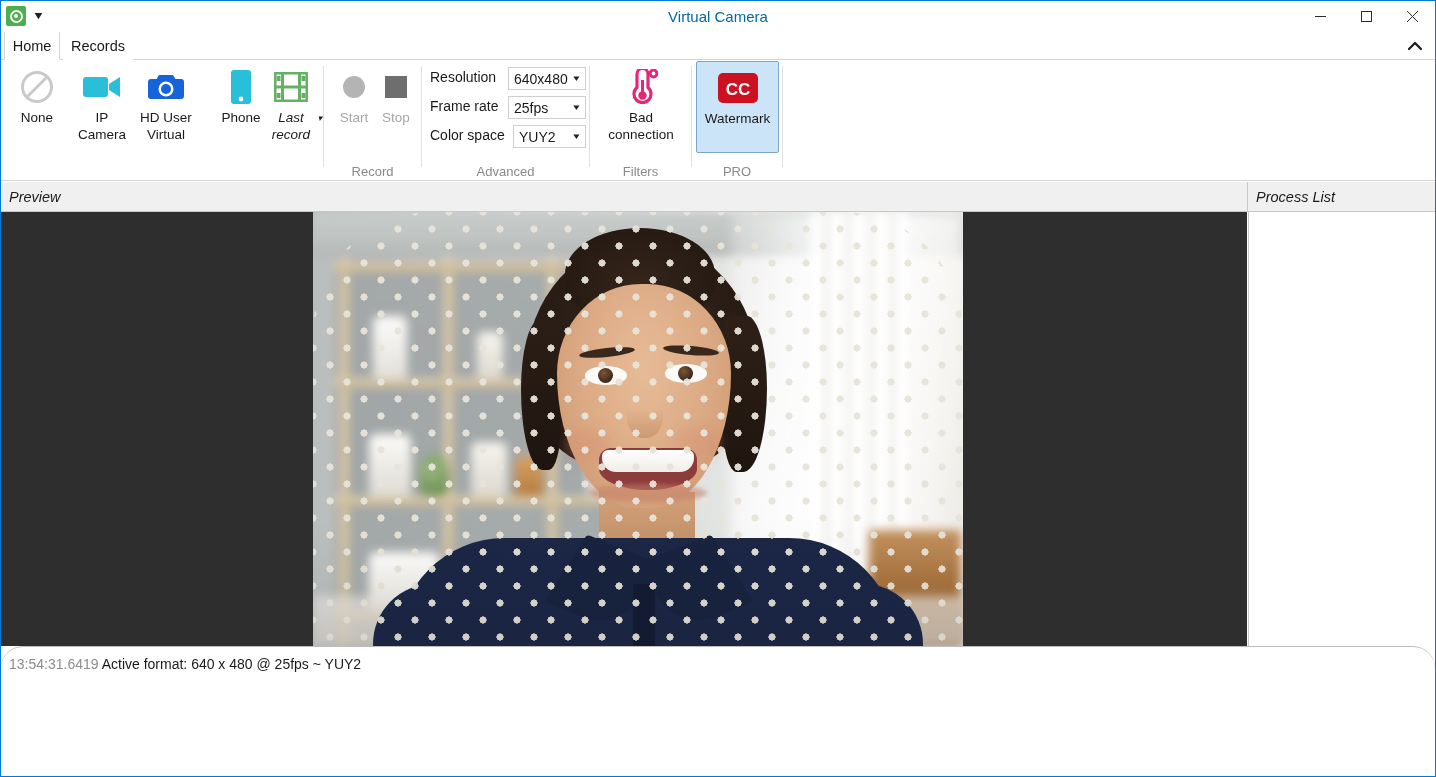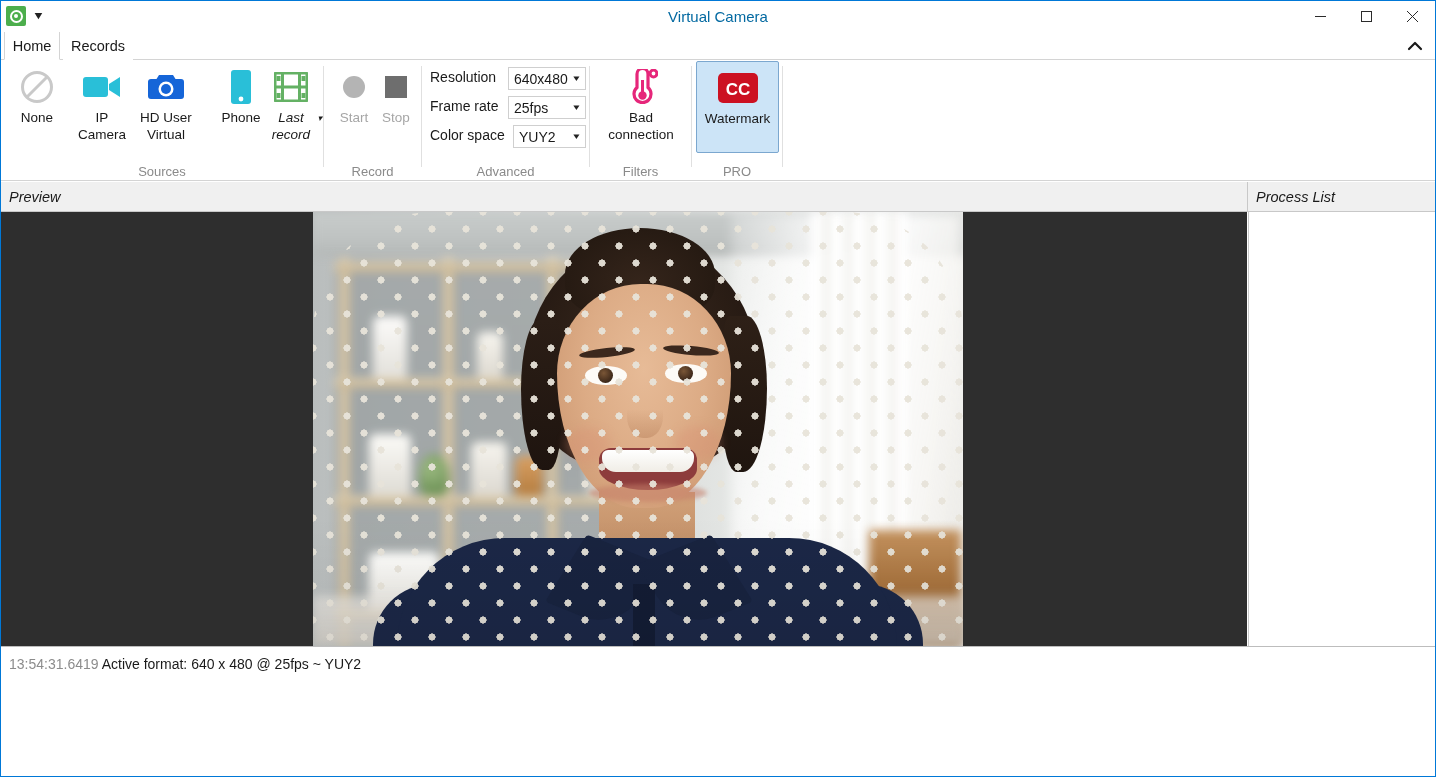--- a/index.html
+++ b/index.html
@@ -341,20 +341,21 @@
   .video-shade {
     position: absolute; inset: 0;
     background: linear-gradient(180deg, rgba(0,0,0,0) 70%, rgba(0,0,0,.06) 100%);
   }
 
   
   .logpanel {
     position: absolute; left: 0; top: 645px; width: 1434px; height: 130px;
     background: #ffffff;
     border-top: 1px solid #bdbdbd;
+    border-radius: 22px;
   }
   .logline {
     position: absolute; left: 8px; top: 9px;
     font-size: 14px; color: #1a1a1a; white-space: nowrap;
   }
   .logline .ts { color: #8c8c8c; }
 
   .proc-panel {
     position: absolute; left: 1247px; top: 211px;
     width: 187px; height: 434px; background: #ffffff;
@@ -462,21 +463,20 @@
             <rect x="2.5" y="21" width="4" height="5" fill="#64b164"></rect>
             <rect x="27.5" y="4" width="4" height="5" fill="#64b164"></rect>
             <rect x="27.5" y="21" width="4" height="5" fill="#64b164"></rect>
           </svg>
         </span>
         <span class="lbl">Last
 record</span>
         <span style="position:absolute;right:2px;bottom:16px;font-size:9px;color:#1a1a1a;">▾</span>
       </div>
 
-      <div class="group-label">Sources</div>
     </div>
     <div class="group-sep" style="left:322px;"></div>
 
     <div class="group" style="left:323px;width:97px;">
       <div class="btn disabled" style="left:8px;top:0;width:44px;">
         <span class="ico">
           <svg width="26" height="26" viewBox="0 0 26 26">
               <circle cx="13" cy="13" r="11" fill="#b4b4b4"></circle>
             </svg>
         </span>

